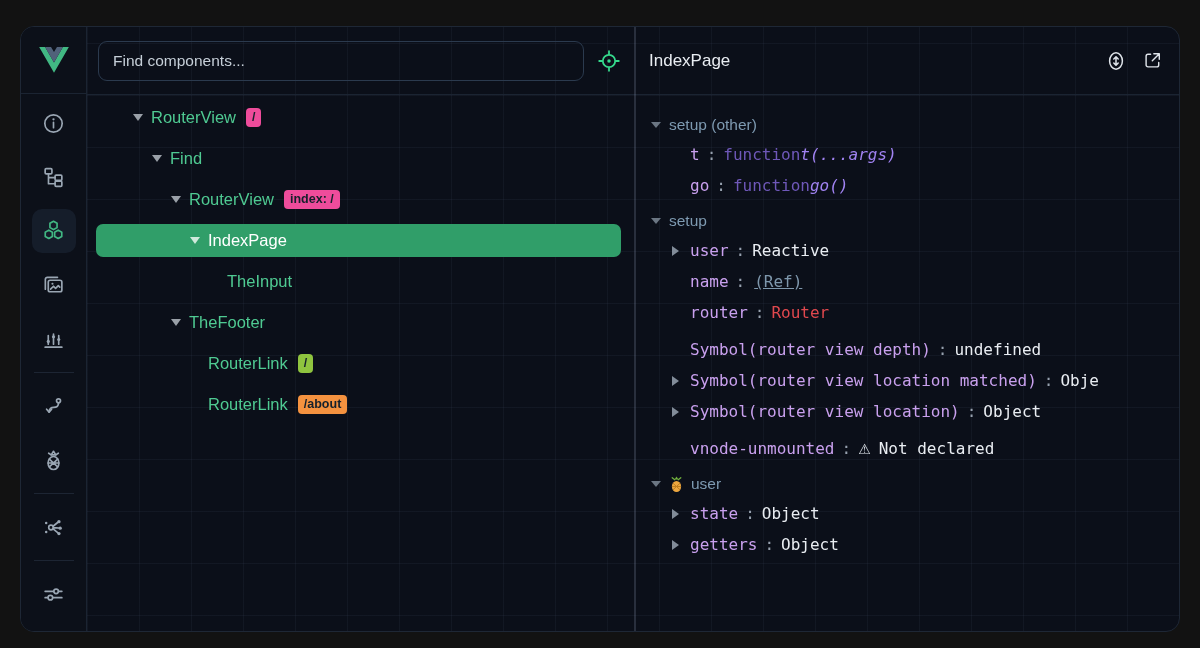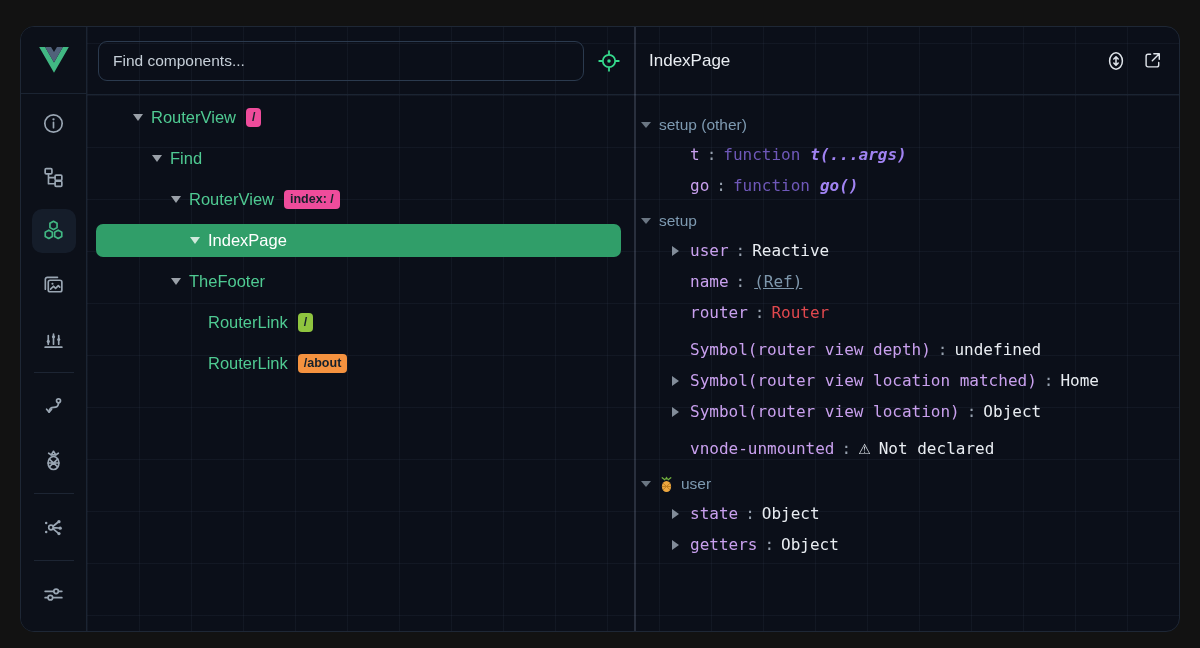--- a/index.html
+++ b/index.html
@@ -68,34 +68,34 @@
   .splitter{position:absolute;left:613px;top:0;width:2px;height:100%;background:rgba(150,165,190,0.22);z-index:4;cursor:col-resize;}
   
   .inspector-col{flex:1;display:flex;flex-direction:column;overflow:hidden;}
   .inspector-header{padding:0 16px 0 14px;}
   .inspector-title{flex:1;color:#e9edf2;font-size:17px;font-weight:500;}
   .header-icons{display:flex;gap:15px;align-items:center;}
   .header-icons svg{stroke:#dfe4ea;fill:none;stroke-width:1.5;stroke-linecap:round;stroke-linejoin:round;}
   .inspector-body{flex:1;overflow:hidden;padding-top:10px;
     font-family:"DejaVu Sans Mono", monospace;font-size:16px;white-space:nowrap;}
   .section{margin-top:6px;}
-  .section-header{height:28px;display:flex;align-items:center;padding-left:6px;cursor:pointer;
+  .section-header{height:28px;display:flex;align-items:center;padding-left:16px;cursor:pointer;
     font-family:"Liberation Sans", sans-serif;font-size:15.5px;color:#7e9ab1;}
   .section-header .caret-slot{width:18px;min-width:18px;}
   .section-header .caret-down{border-top-color:#6b7683;border-left-width:5px;border-right-width:5px;border-top-width:6.5px;}
   .section-icon{margin-right:7px;display:flex;align-items:center;}
   .prop-row{height:31px;display:flex;align-items:center;padding-left:37px;cursor:default;}
   .prop-row .caret-slot{width:18px;min-width:18px;}
   .prop-key{color:#c9a0ee;}
   .prop-colon{color:#97a1af;margin:0 7px;}
   .v-plain{color:#e9edf2;}
   .v-ref{color:#7e97ac;margin-left:2px;text-decoration:underline;}
   .v-error{color:#e0484e;}
   .fn-kw{color:#6f58b9;}
-  .fn-sig{color:#a183f2;font-style:italic;margin-left:10px;font-weight:bold;}
+  .fn-sig{color:#a183f2;font-style:italic;}
   .warn-glyph{font-family:"DejaVu Sans", sans-serif;color:#dfe4ea;font-size:14px;margin-right:8px;}
 </style>
 </head>
 <body>
 
 <div class="window">
 
   <div class="sidebar">
     <div class="logo-cell">
       <svg width="30" height="26" viewBox="0 0 32 28">
@@ -216,20 +216,24 @@
             <span class="caret-down"></span>
           </span>
           <span class="tree-label">RouterView</span>
           <span class="badge pink">index: /</span>
         </div>
         <div class="tree-row selected" style="padding-left: 94px;">
           <span class="caret-slot">
             <span class="caret-down"></span>
           </span>
           <span class="tree-label">IndexPage</span>
+        </div>
+        <div class="tree-row" style="padding-left: 113px;">
+          <span class="caret-slot"></span>
+          <span class="tree-label">TheInput</span>
         </div>
         <div class="tree-row" style="padding-left: 75px;">
           <span class="caret-slot">
             <span class="caret-down"></span>
           </span>
           <span class="tree-label">TheFooter</span>
         </div>
         <div class="tree-row" style="padding-left: 94px;">
           <span class="caret-slot"></span>
           <span class="tree-label">RouterLink</span>
@@ -320,21 +324,21 @@
             <span class="prop-key">Symbol(router view depth)</span>
             <span class="prop-colon">:</span>
             <span class="v-plain">undefined</span>
           </div>
           <div class="prop-row">
             <span class="caret-slot">
               <span class="caret-right"></span>
             </span>
             <span class="prop-key">Symbol(router view location matched)</span>
             <span class="prop-colon">:</span>
-            <span class="v-plain">Home</span>
+            <span class="v-plain">Obje</span>
           </div>
           <div class="prop-row">
             <span class="caret-slot">
               <span class="caret-right"></span>
             </span>
             <span class="prop-key">Symbol(router view location)</span>
             <span class="prop-colon">:</span>
             <span class="v-plain">Object</span>
           </div>
         </section>

